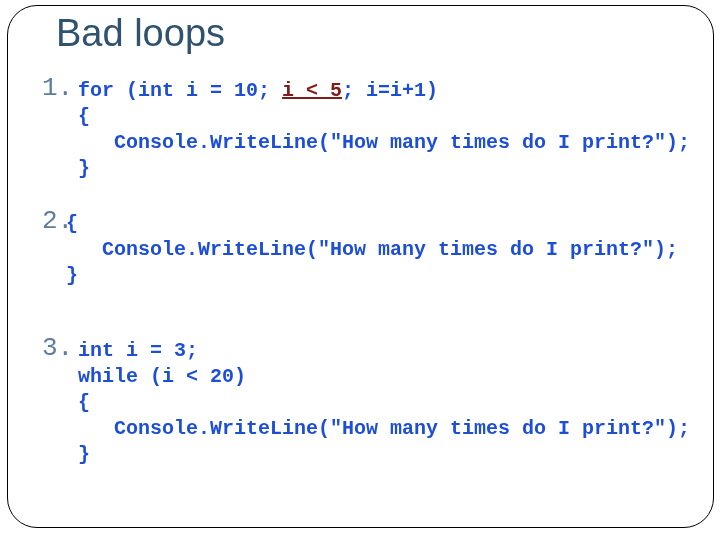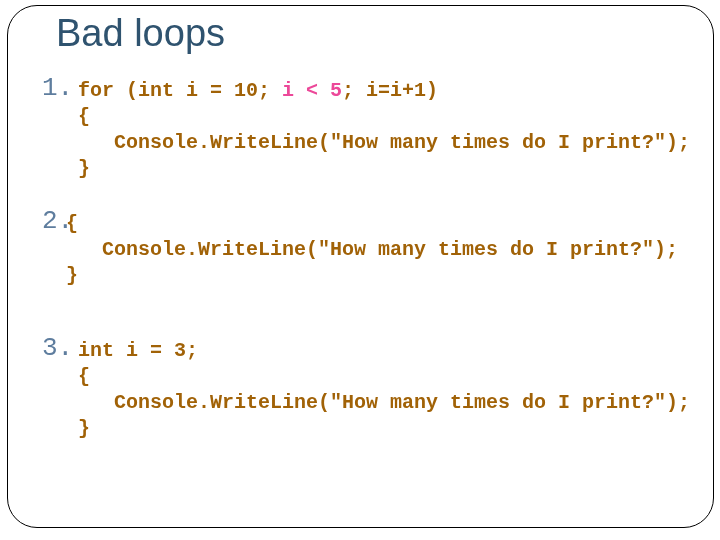--- a/index.html
+++ b/index.html
@@ -57,22 +57,22 @@
   }
   .code { margin: 0; }
   .ln {
     white-space: pre;
     height: 26px;
     line-height: 26px;
     font-family: "Liberation Mono", monospace;
     font-size: 20px;
     font-weight: 700;
   }
-  .c { color: #a16207; }
-  .r { color: #ec4899; }
+  .c { color: #1d4ed8; }
+  .r { color: #7f1d1d; text-decoration: underline; }
 </style>
 </head>
 <body>
 
 <div class="slide">
   <div class="frame"></div>
 
   <h1 class="title">Bad loops</h1>
 
   <div class="item item-1">
@@ -91,18 +91,19 @@
       <div class="ln"><span class="c">  {</span></div>
       <div class="ln"><span class="c">     Console.WriteLine("How many times do I print?");</span></div>
       <div class="ln"><span class="c">  }</span></div>
     </div>
   </div>
 
   <div class="item item-3">
     <span class="num">3.</span>
     <div class="code">
       <div class="ln"><span class="c">   int i = 3;</span></div>
+      <div class="ln"><span class="c">   while (i &lt; 20)</span></div>
       <div class="ln"><span class="c">   {</span></div>
       <div class="ln"><span class="c">      Console.WriteLine("How many times do I print?");</span></div>
       <div class="ln"><span class="c">   }</span></div>
     </div>
   </div>
 </div>
 
 </body></html>

